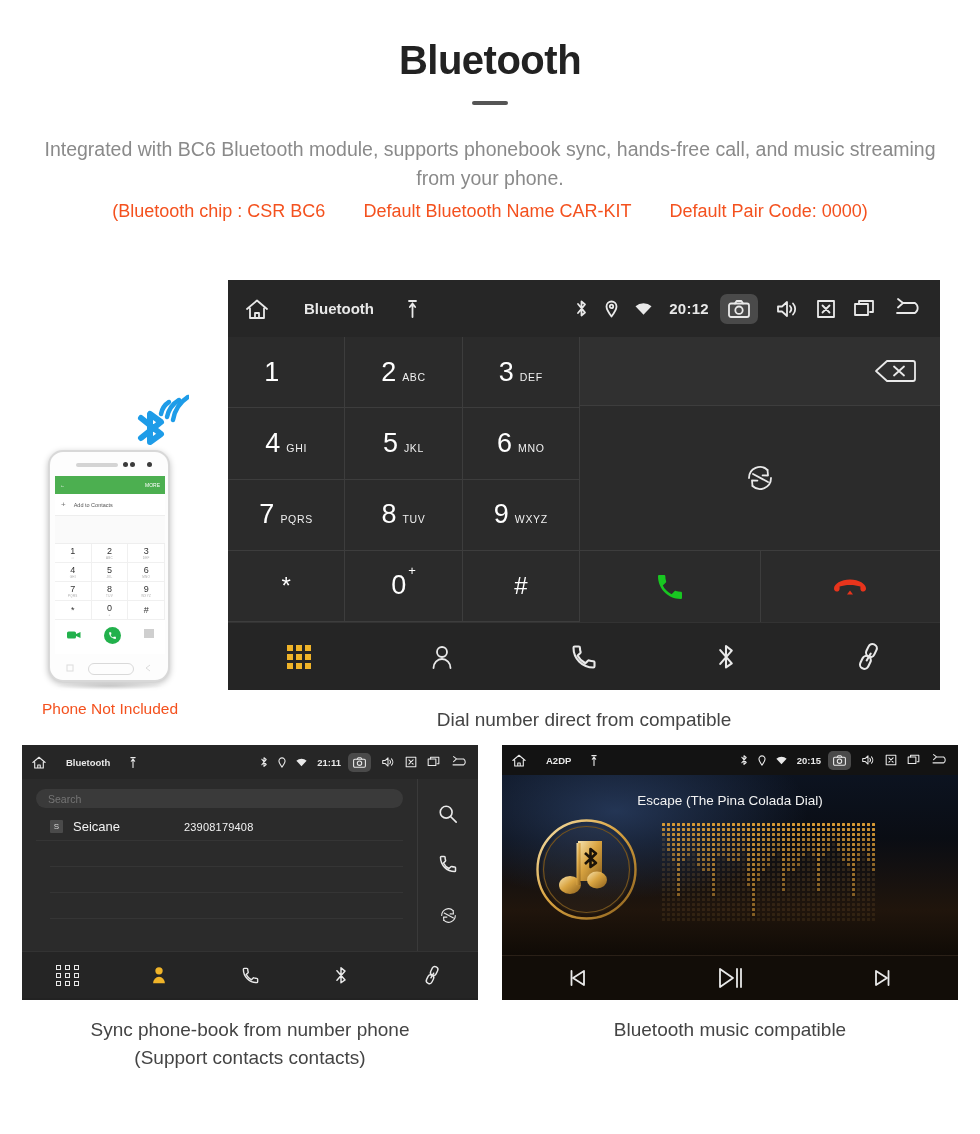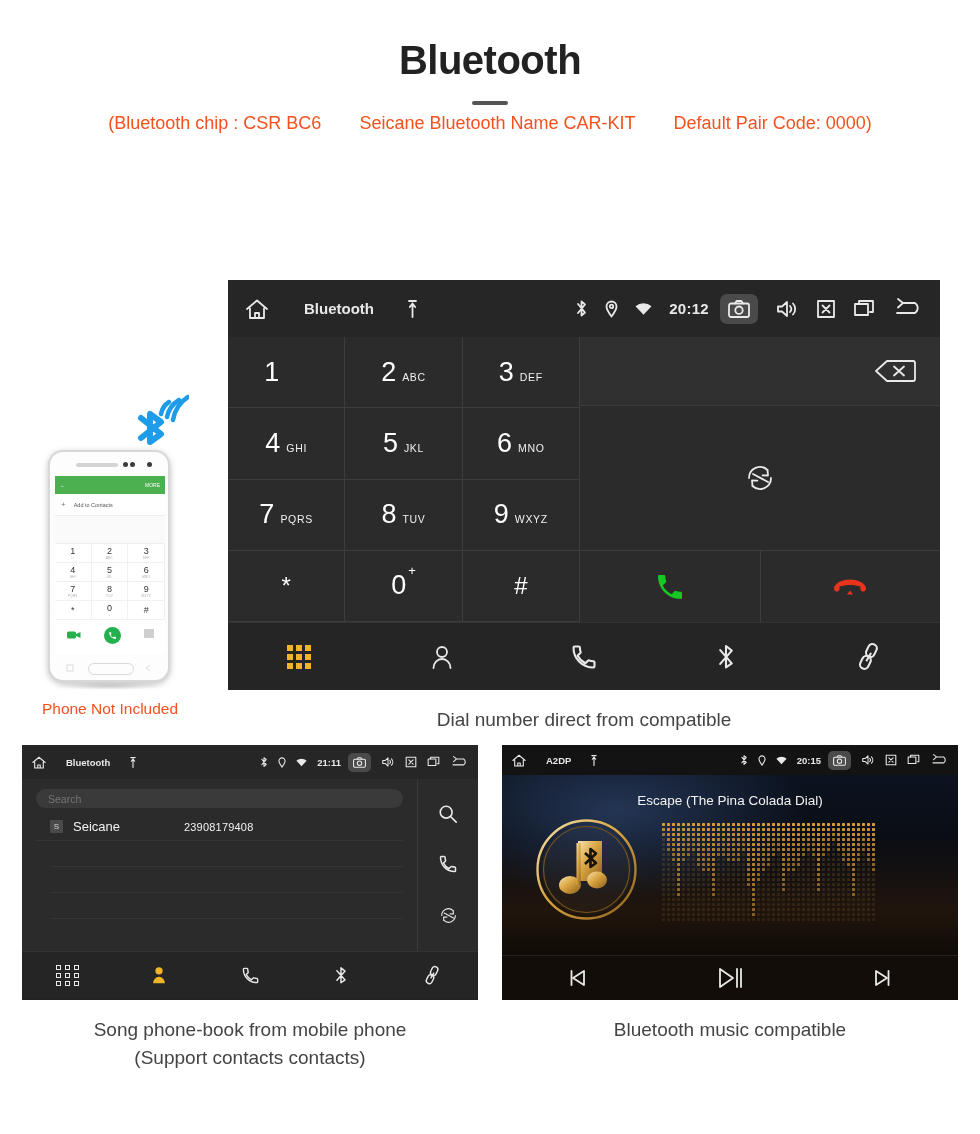--- a/index.html
+++ b/index.html
@@ -196,24 +196,25 @@
   }
   .mu-ctrl > div { flex: 1; display: flex; align-items: center; justify-content: center; }
 </style>
 </head>
 <body>
 
 <div class="page">
 
   <div class="hdr-title">Bluetooth</div>
   <div class="hdr-rule"></div>
+  <div class="hdr-desc">Integrated with BC6 Bluetooth module, supports phonebook sync, hands-free call, and music streaming from your phone.</div>
   <div class="hdr-specs">
     <span>(Bluetooth chip : CSR BC6</span>
     <span class="sp-gap"></span>
-    <span>Seicane Bluetooth Name CAR-KIT</span>
+    <span>Default Bluetooth Name CAR-KIT</span>
     <span class="sp-gap"></span>
     <span>Default Pair Code: 0000)</span>
   </div>
 
   <svg id="bt-waves" viewBox="0 0 72 62">
     <path d="M24 46 L44 30 L33 22 L33 50 L44 42 L24 26" fill="none" stroke="#1e9ce8" stroke-width="6" stroke-linejoin="round" stroke-linecap="round"></path>
     <path d="M44 22 A18 18 0 0 1 52 10" fill="none" stroke="#1e9ce8" stroke-width="4.5" stroke-linecap="round"></path>
     <path d="M50 25 A26 26 0 0 1 62 8" fill="none" stroke="#1e9ce8" stroke-width="4.5" stroke-linecap="round"></path>
     <path d="M56 28 A34 34 0 0 1 71 5" fill="none" stroke="#1e9ce8" stroke-width="4.5" stroke-linecap="round"></path>
   </svg>
@@ -660,21 +661,21 @@
           <svg width="19" height="21" viewBox="0 0 24 26">
             <rect class="ico" x="10.5" y="1.5" width="7.5" height="11.5" rx="3.6" transform="rotate(26 14 7)" stroke-width="1.8"></rect>
             <rect class="ico" x="5" y="12" width="7.5" height="11.5" rx="3.6" transform="rotate(26 9 18)" stroke-width="1.8"></rect>
             <path class="ico" d="M13.5 10 L10 16" stroke-width="1.8"></path>
           </svg>
         </span>
       </div>
     </div>
   </div>
   <div class="caption" id="cap-contacts">
-    <div>Song phone-book from mobile phone</div>
+    <div>Sync phone-book from number phone</div>
     <div>(Support contacts contacts)</div>
   </div>
 
   <div class="unit" id="music">
     <div class="topbar">
       <div class="tb-left">
         <span class="tb-item">
           <svg width="16" height="15" viewBox="0 0 26 24">
               <path class="ico" d="M3 12 L13 3.5 L23 12 M6 11.5 V21 H20 V11.5 M11 21 V16 H15 V21" stroke-width="2.2"></path>
             </svg>

